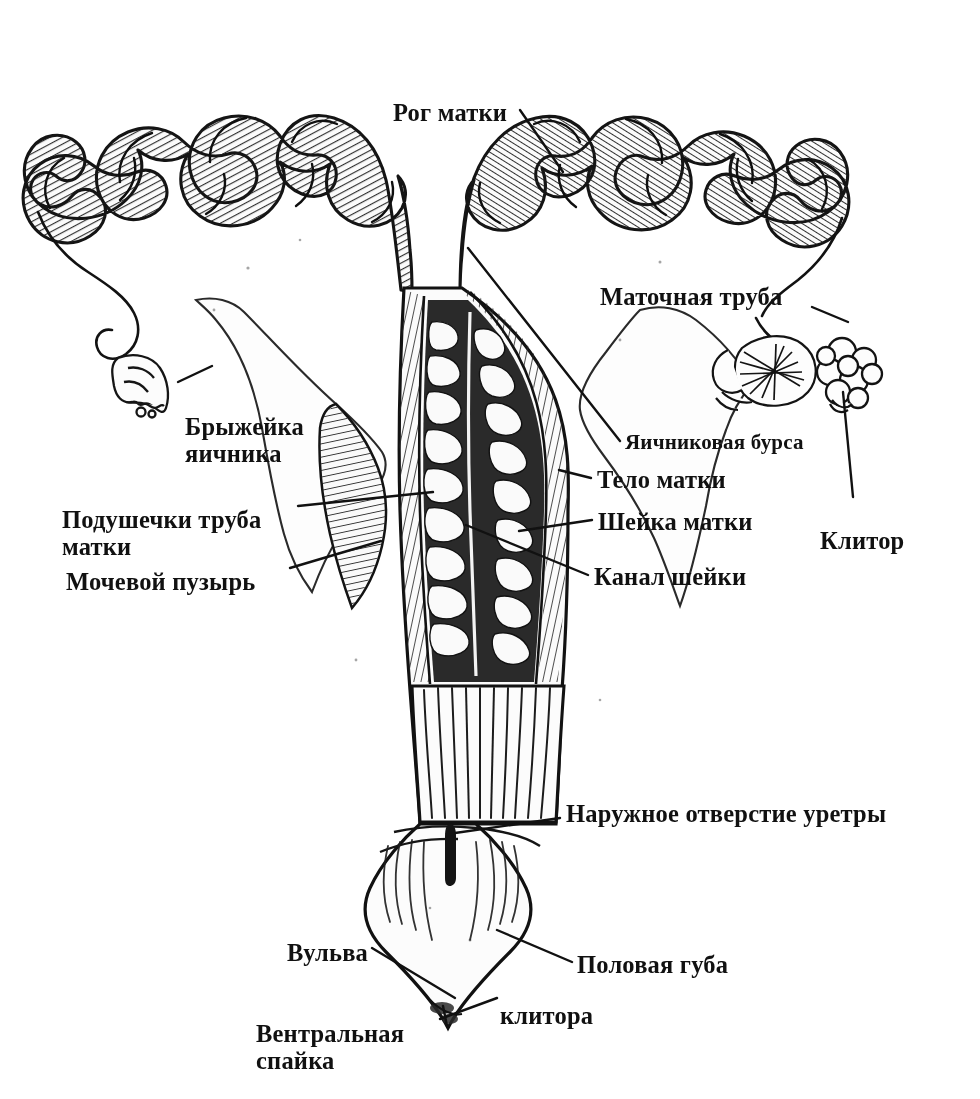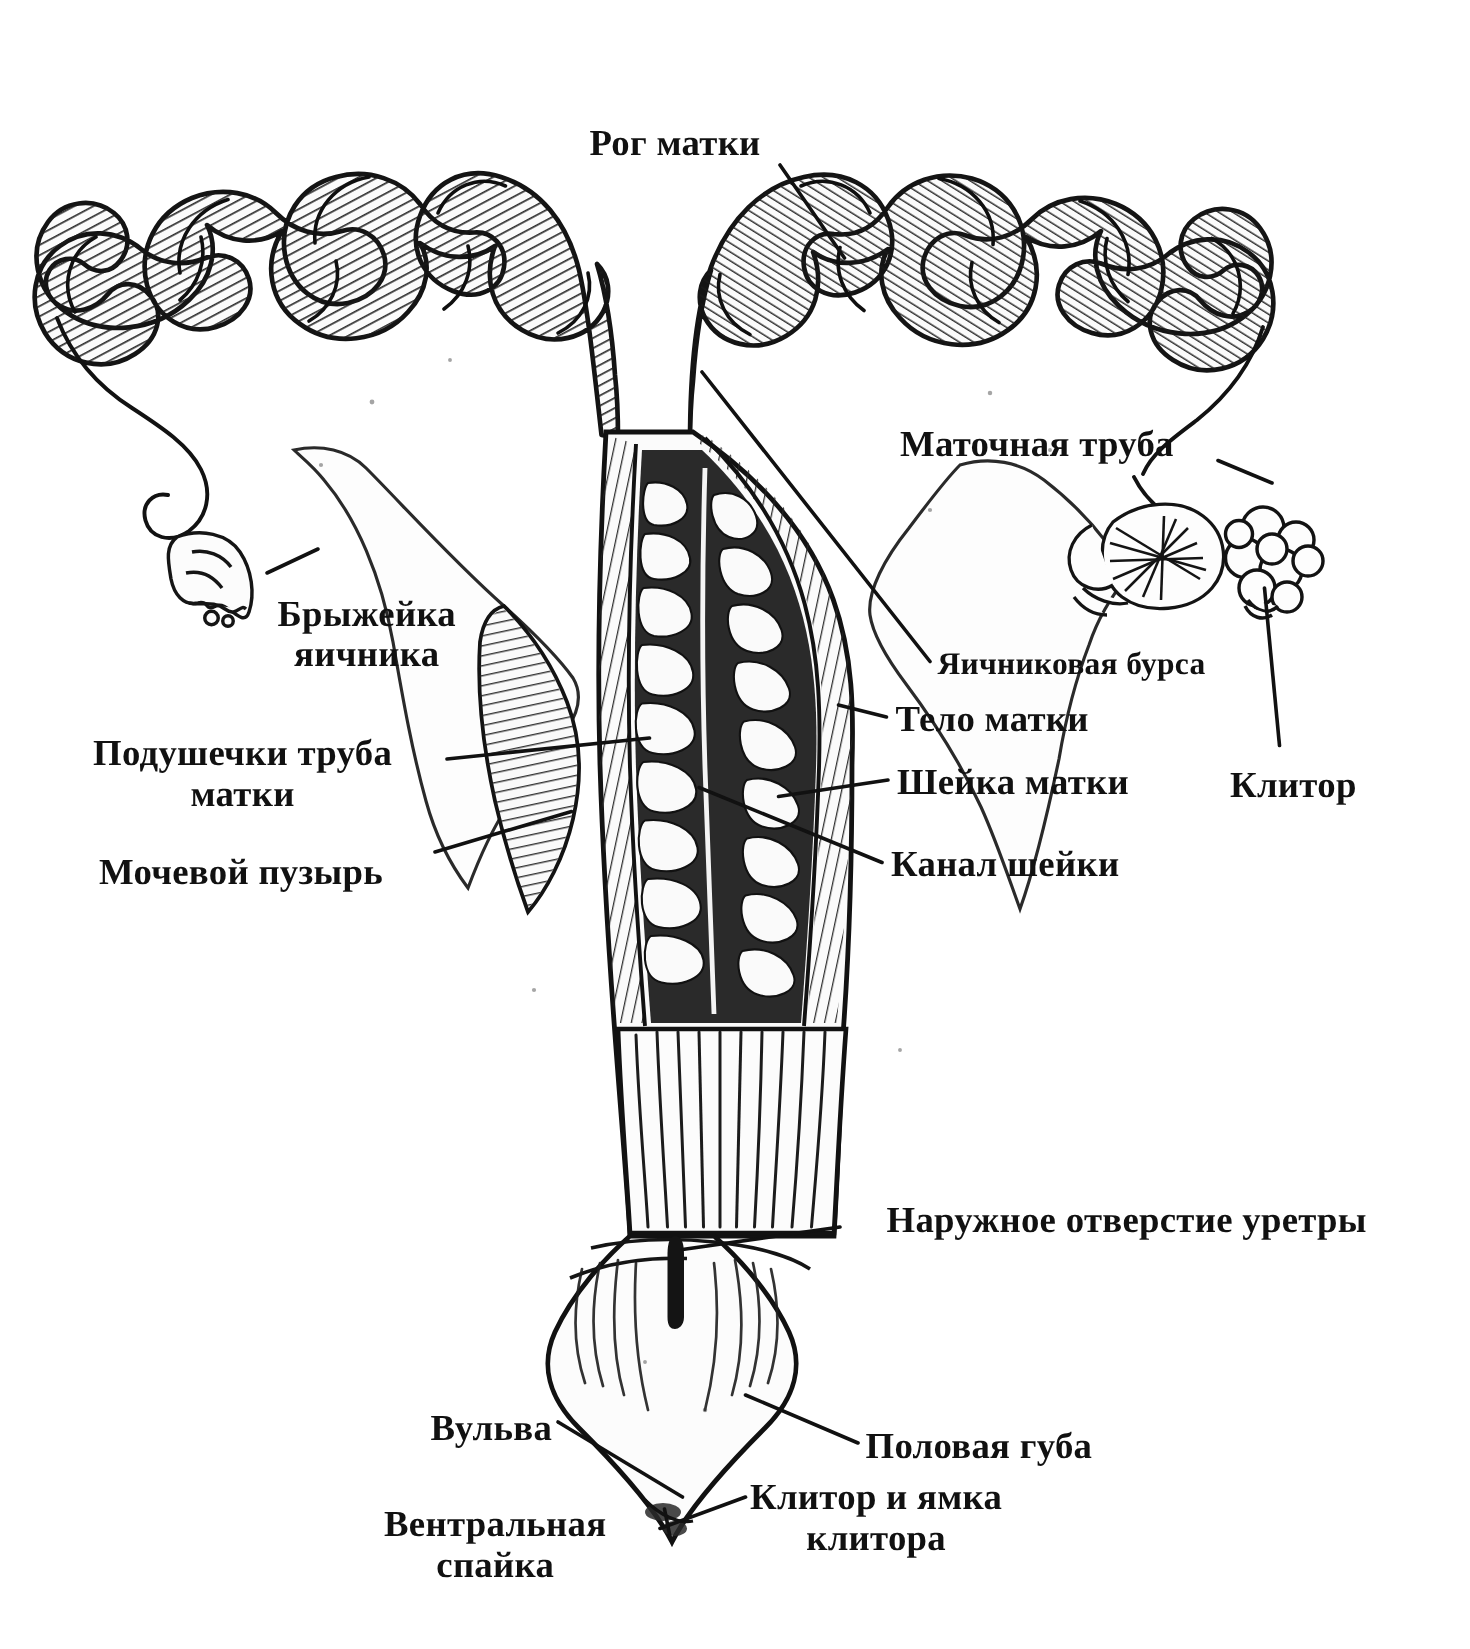--- a/index.html
+++ b/index.html
@@ -27,21 +27,21 @@
     position: absolute;
     font-family: "Liberation Serif", "DejaVu Serif", serif;
     font-weight: bold;
     color: #111111;
     line-height: 1.12;
     white-space: pre;
     letter-spacing: 0.2px;
   }
   .lb-big   { font-size: 24.5px; }
   .lb-small { font-size: 21px; }
-  .ctr { text-align: center; }
+  .ctr { text-align: left; margin-top: 17px; }
   .lft { text-align: left; }
 </style>
 </head>
 <body>
 
 <div id="page">
 
   <svg id="figure-svg" viewBox="0 0 980 1099">
     <defs>
 
@@ -420,20 +420,20 @@
       <div class="label lb-big ctr" style="left: 393px; top: 82px;"><div>Рог матки</div></div>
       <div class="label lb-big lft" style="left: 600px; top: 283px;"><div>Маточная труба</div></div>
       <div class="label lb-big ctr" style="left: 185px; top: 396px;"><div>Брыжейка</div><div>яичника</div></div>
       <div class="label lb-small lft" style="left: 625px; top: 431px;"><div>Яичниковая бурса</div></div>
       <div class="label lb-big lft" style="left: 597px; top: 466px;"><div>Тело матки</div></div>
       <div class="label lb-big lft" style="left: 598px; top: 508px;"><div>Шейка матки</div></div>
       <div class="label lb-big ctr" style="left: 62px; top: 489px;"><div>Подушечки труба</div><div>матки</div></div>
       <div class="label lb-big lft" style="left: 594px; top: 563px;"><div>Канал шейки</div></div>
       <div class="label lb-big lft" style="left: 66px; top: 568px;"><div>Мочевой пузырь</div></div>
       <div class="label lb-big ctr" style="left: 820px; top: 510px;"><div>Клитор</div></div>
-      <div class="label lb-big lft" style="left: 566px; top: 800px; margin-left: 25px;"><div>Наружное отверстие уретры</div></div>
+      <div class="label lb-big lft" style="left: 566px; top: 800px;"><div>Наружное отверстие уретры</div></div>
       <div class="label lb-big lft" style="left: 287px; top: 939px; text-align: center;"><div>Вульва</div></div>
       <div class="label lb-big lft" style="left: 577px; top: 951px;"><div>Половая губа</div></div>
-      <div class="label lb-big ctr" style="left: 500px; top: 985px;"><div>Клитор и ямка</div><div>клитора</div></div>
+      <div class="label lb-big ctr" style="left: 500px; top: 985px;"><div>клитора</div></div>
       <div class="label lb-big ctr" style="left: 256px; top: 1003px;"><div>Вентральная</div><div>спайка</div></div>
     </div>
 
 </div>
 
 </body></html>

